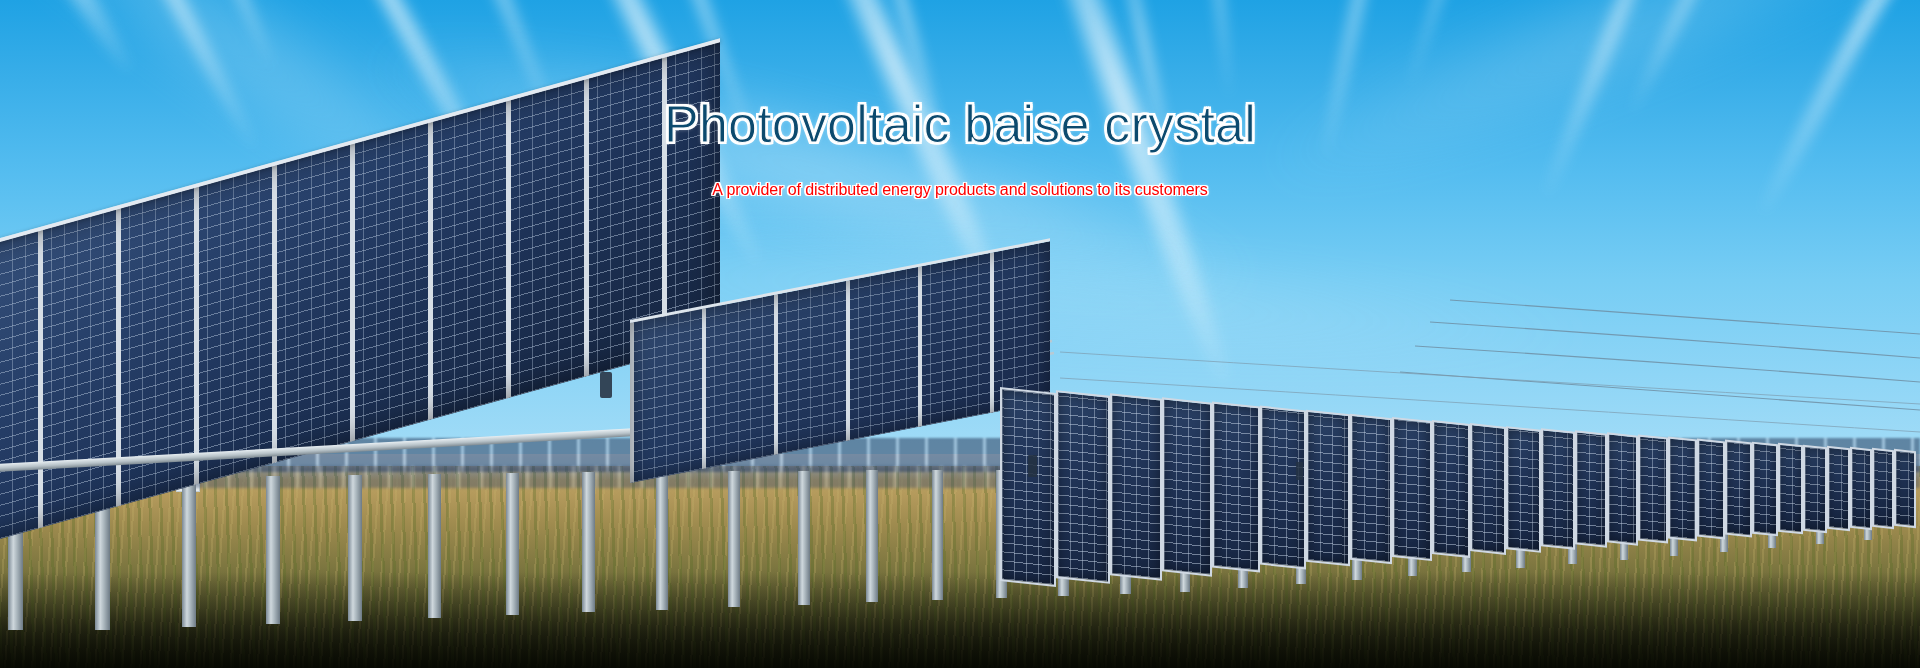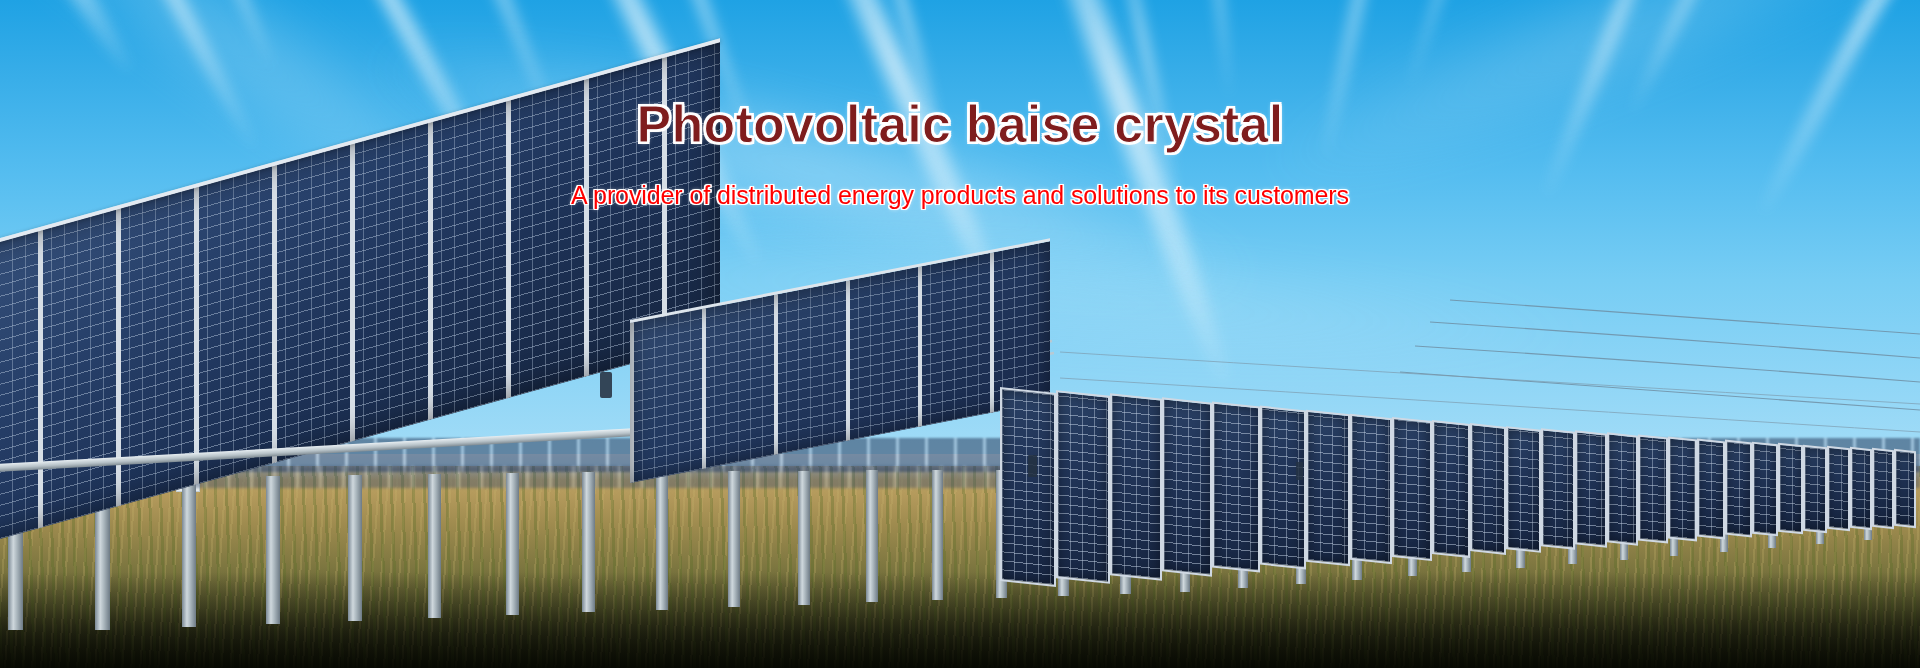--- a/index.html
+++ b/index.html
@@ -174,38 +174,38 @@
     pointer-events: none;
     text-align: center;
   }
   .hero-title {
     position: absolute;
     left: 0;
     top: 97px;
     width: 1920px;
     font-size: 52px;
     line-height: 1.05;
-    font-weight: 700;
-    color: #7f1d1d;
+    font-weight: 400;
+    color: #0c4a6e;
     letter-spacing: .2px;
     -webkit-text-stroke: 1px #ffffff;
     text-shadow:
       -2px  0   0 #fff,  2px  0   0 #fff,
        0   -2px 0 #fff,  0    2px 0 #fff,
       -2px -2px 0 #fff,  2px -2px 0 #fff,
       -2px  2px 0 #fff,  2px  2px 0 #fff,
        0    0   5px rgba(255,255,255,.9);
     pointer-events: auto;
   }
   .hero-subtitle {
     position: absolute;
     left: 0;
     top: 180px;
     width: 1920px;
-    font-size: 25px;
+    font-size: 16px;
     line-height: 1.2;
     font-weight: 400;
     color: #ff0000;
     letter-spacing: -0.1px;
     text-shadow:
       -1.4px  0    0 #fff,  1.4px  0    0 #fff,
        0    -1.4px 0 #fff,  0     1.4px 0 #fff,
       -1.4px -1.4px 0 #fff, 1.4px -1.4px 0 #fff,
       -1.4px  1.4px 0 #fff, 1.4px  1.4px 0 #fff,
        0     0     4px rgba(255,255,255,.95);

